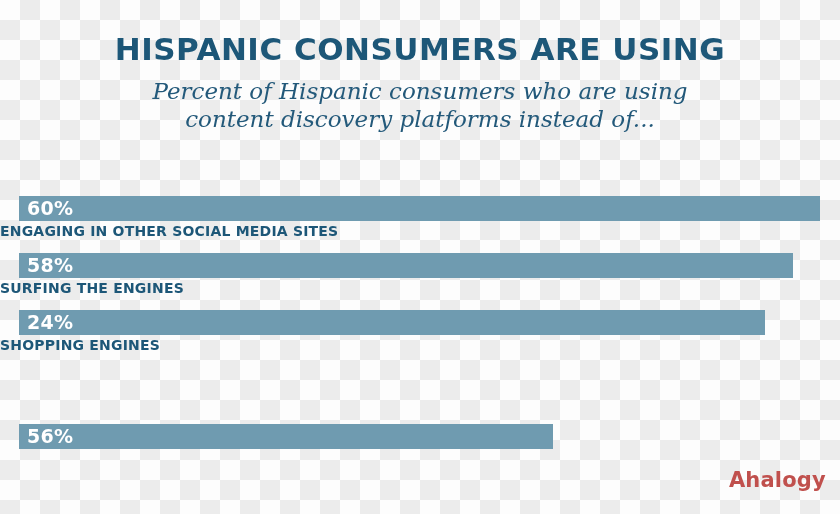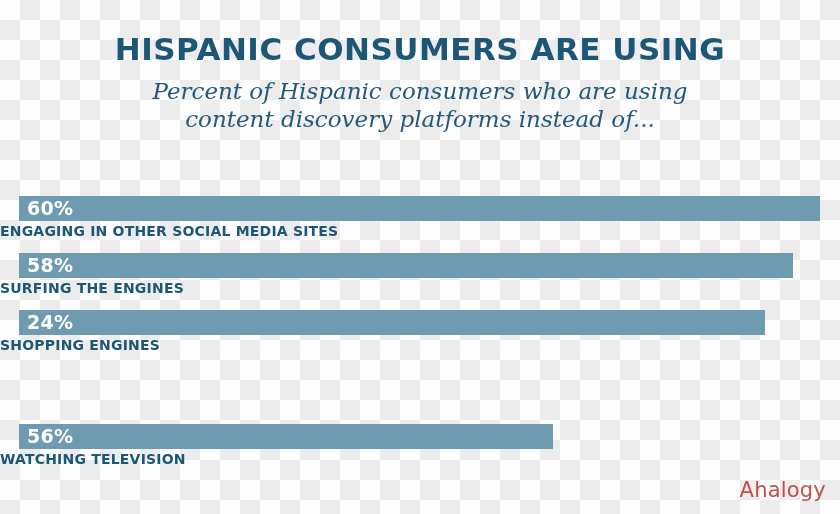--- a/index.html
+++ b/index.html
@@ -99,23 +99,23 @@
     font-size: 14px;
     letter-spacing: 0.2px;
     color: #1d5778;
     white-space: nowrap;
   }
 
   
   #logo {
     position: absolute;
     right: 14px;
-    bottom: 12px;
+    bottom: 22px;
     font-family: "DejaVu Sans", "Liberation Sans", sans-serif;
-    font-weight: normal;
+    font-weight: bold;
     font-size: 21px;
     letter-spacing: 0.2px;
     color: #c0504d;
     white-space: nowrap;
     margin-left: 48px;
   }
 </style>
 </head>
 <body>
 
@@ -156,20 +156,19 @@
     </div>
 
     <div class="bar-row">
     </div>
 
     <div class="bar-row">
       <div class="bar-track">
         <div class="bar-fill" style="width: 534px; background: rgb(111, 155, 176);"></div>
         <div class="bar-value">56%</div>
       </div>
-      <div class="bar-label">WATCHING TELEVISION</div>
     </div>
 
   </div>
 
   <div id="logo" style="color: rgb(192, 80, 77);">Ahalogy</div>
 
 </div>
 
 </body></html>

